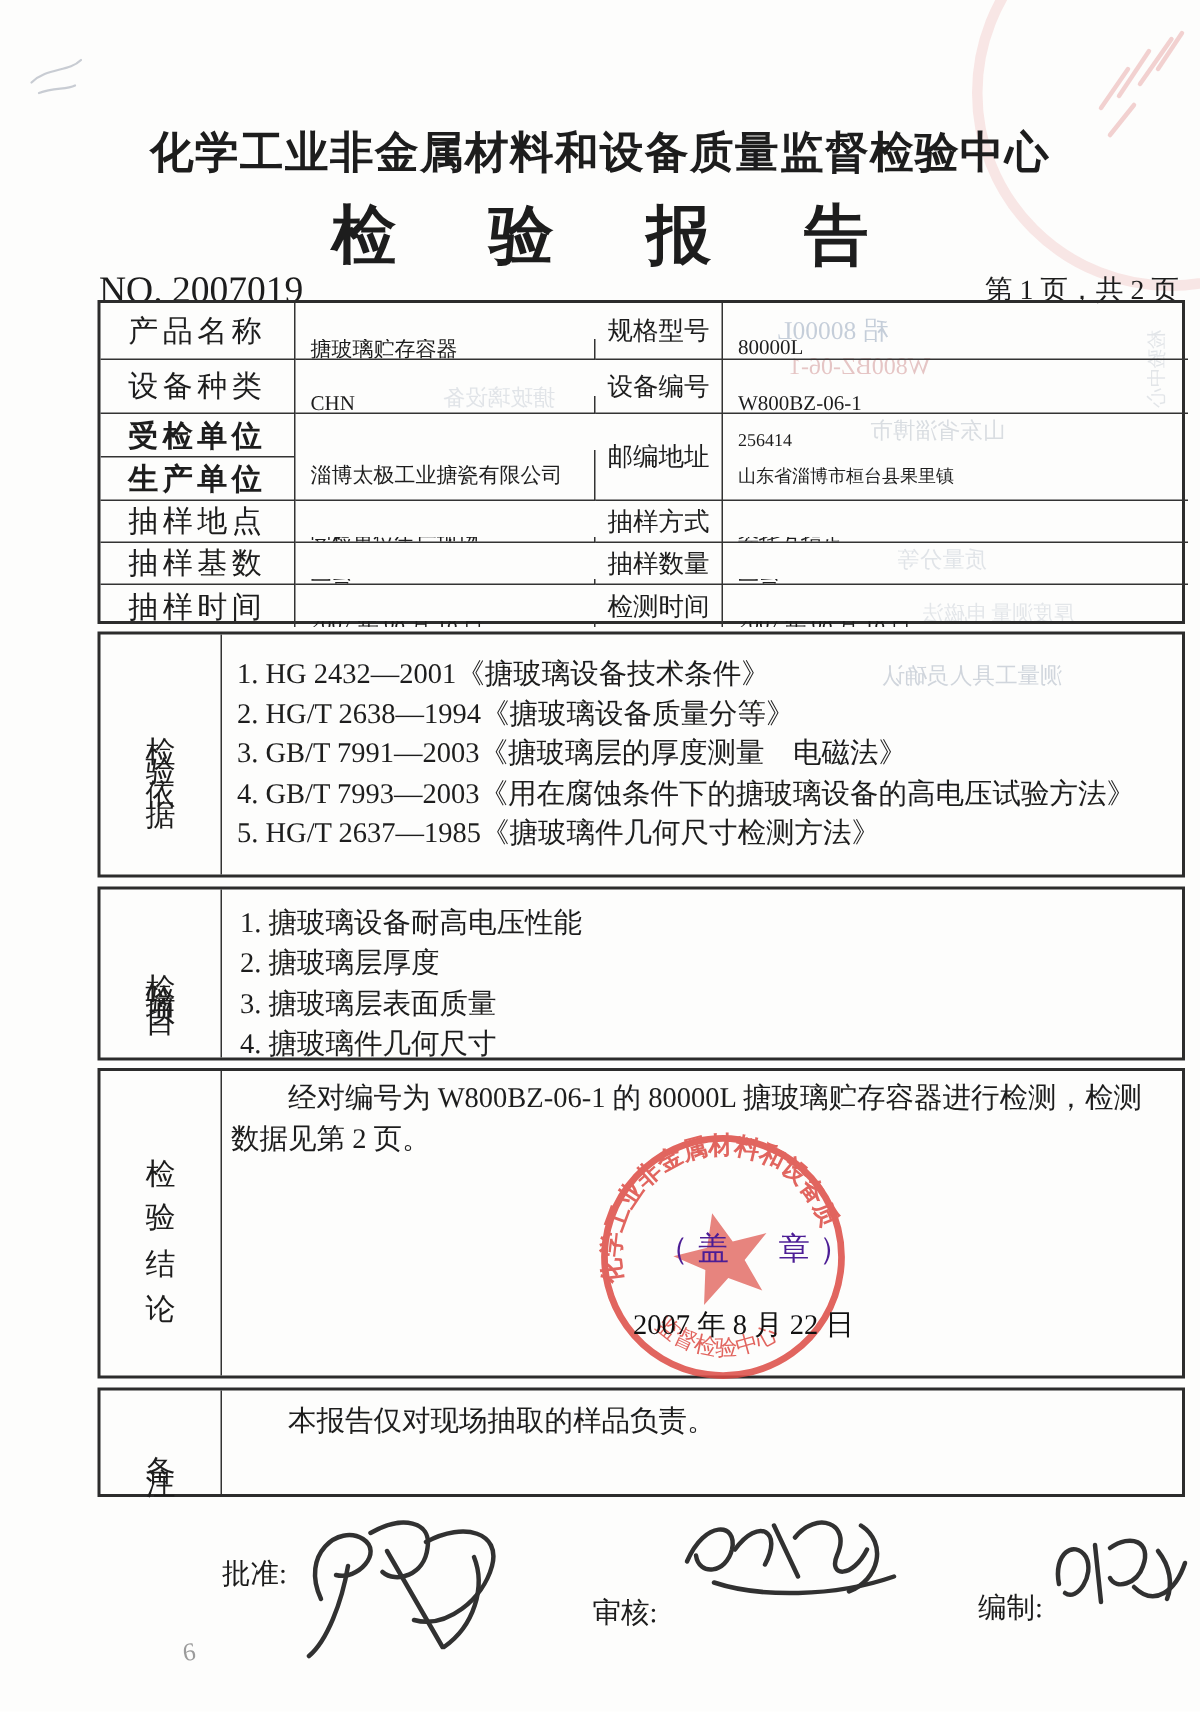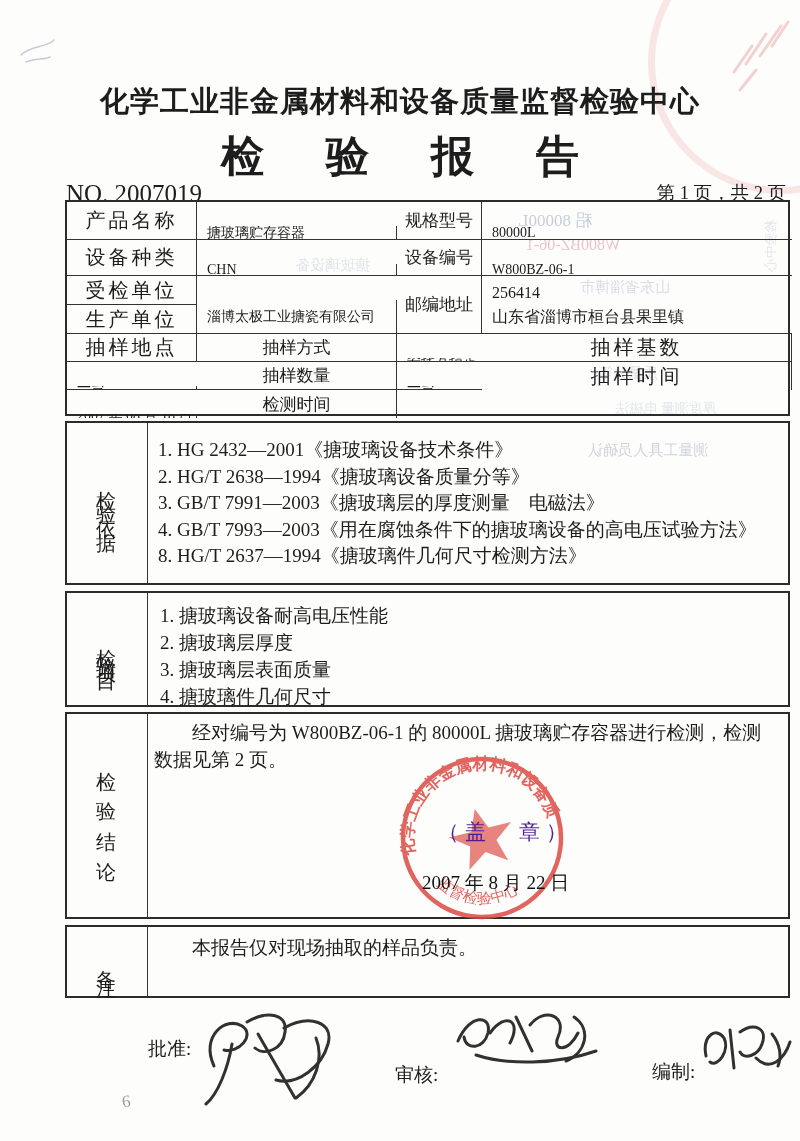--- a/index.html
+++ b/index.html
@@ -32,24 +32,24 @@
   }
   .c{border-right:1.5px solid #333; border-bottom:1.5px solid #333;
      display:flex; align-items:center; box-sizing:border-box; overflow:hidden;}
   .c.ec{border-right:none;}
   .c.er{border-bottom:none;}
   .lab{justify-content:center; font-size:20px; letter-spacing:3px;}
   .lab3{justify-content:center; font-size:17px; letter-spacing:0;}
   .val{padding-left:10px; font-size:14px;margin-top:24px;}
   .splitcell{flex-direction:column; align-items:stretch; padding:0;}
   .splitcell .half{flex:1; display:flex; align-items:center; justify-content:center;
-     font-size:20px; letter-spacing:3px;}
+     font-size:20px; letter-spacing:3px;font-weight:bold;}
   .splitcell .half:first-child{border-bottom:1.5px solid #333;}
   .addr{flex-direction:column; align-items:flex-start; justify-content:center;
-     padding-left:10px; font-size:16px; line-height:24px;}
+     padding-left:10px; font-size:12px; line-height:24px;}
 
   
   .blk{
     position:absolute; left:65px; width:725px;
     border:2px solid #2c2c2c; box-sizing:border-box;
     display:flex;
   }
   .blk .labcol{width:81px; border-right:1.5px solid #333; box-sizing:border-box;
      display:flex; align-items:center; justify-content:center;}
   .vlabel{writing-mode:vertical-rl; text-orientation:upright; font-size:20px;}
@@ -143,20 +143,21 @@
       <div class="half">生产单位</div>
     </div>
     <div class="c val">淄博太极工业搪瓷有限公司</div>
     <div class="c lab3">邮编地址</div>
     <div class="c addr ec">
       <span>256414</span>
       <span>山东省淄博市桓台县果里镇</span>
     </div>
 
     <div class="c lab">抽样地点</div>
+    <div class="c val">受检单位生产现场</div>
     <div class="c lab3">抽样方式</div>
     <div class="c val ec">委托方指定</div>
 
     <div class="c lab">抽样基数</div>
     <div class="c val">一台</div>
     <div class="c lab3">抽样数量</div>
     <div class="c val ec">一台</div>
 
     <div class="c lab er">抽样时间</div>
     <div class="c val er">2007 年 08 月 18 日</div>
@@ -167,21 +168,21 @@
   <div class="blk blk-basis">
     <div class="labcol">
       <span class="vlabel">检验依据</span>
     </div>
     <div class="content">
       <ul class="list basis-list">
         <li>1. HG 2432—2001《搪玻璃设备技术条件》</li>
         <li>2. HG/T 2638—1994《搪玻璃设备质量分等》</li>
         <li>3. GB/T 7991—2003《搪玻璃层的厚度测量　电磁法》</li>
         <li>4. GB/T 7993—2003《用在腐蚀条件下的搪玻璃设备的高电压试验方法》</li>
-        <li>8. HG/T 2637—1994《搪玻璃件几何尺寸检测方法》</li>
+        <li>5. HG/T 2637—1985《搪玻璃件几何尺寸检测方法》</li>
       </ul>
     </div>
   </div>
 
   <div class="blk blk-proj">
     <div class="labcol">
       <span class="vlabel">检验项目</span>
     </div>
     <div class="content">
       <ul class="list proj-list">

